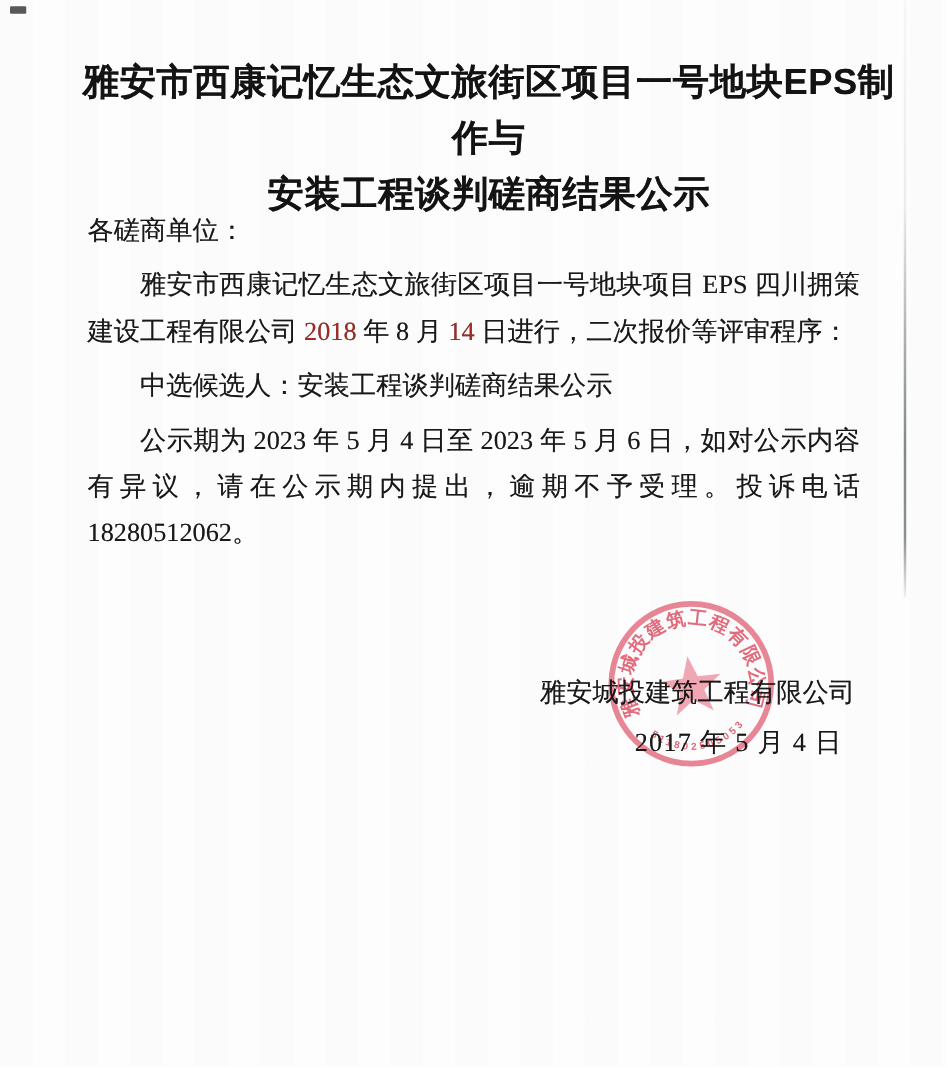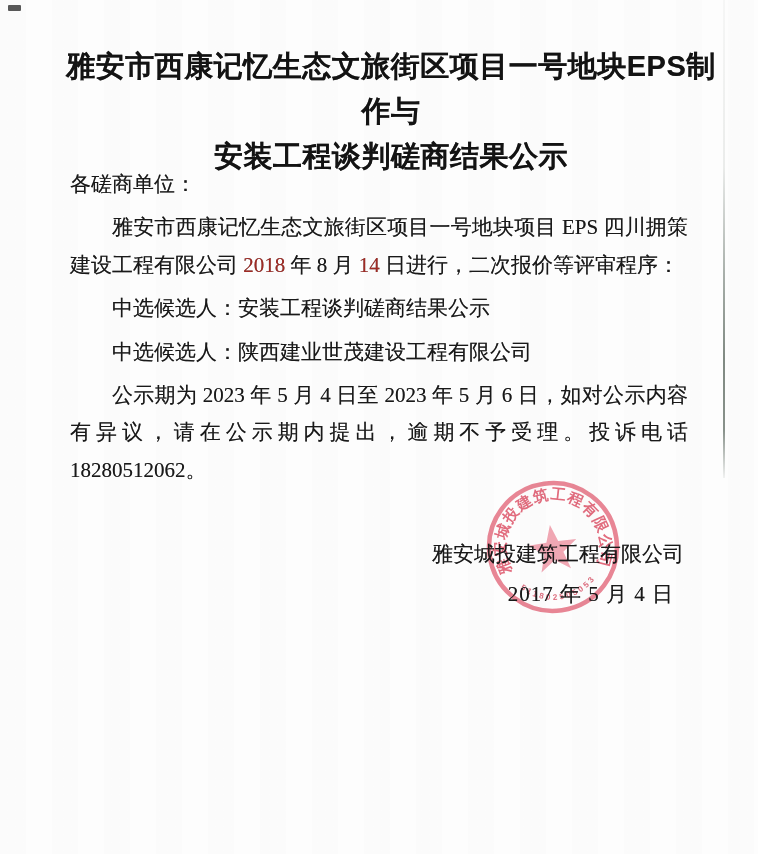--- a/index.html
+++ b/index.html
@@ -142,21 +142,20 @@
   </h1>
 
   <div class="content">
     <p class="para">各磋商单位：</p>
 
     <p class="para indent"><span>雅安市西康记忆生态文旅街区项目一号地块项目 EPS 四川拥策建设工程有限公司 </span><span class="red">2018</span><span> 年 8 月 </span><span class="red">14</span><span> 日进行，二次报价等评审程序：</span></p>
 
 
     <p class="para indent"><span>中选候选人：</span><span>安装工程谈判磋商结果公示</span></p>
 
-    <p class="para indent"><span>中选候选人：</span><span>陕西建业世茂建设工程有限公司</span></p>
 
     <p class="para indent">公示期为 2023 年 5 月 4 日至 2023 年 5 月 6 日，如对公示内容有异议，请在公示期内提出，逾期不予受理。投诉电话 18280512062。</p>
   </div>
 
   <div class="signature">
     <div class="sig-company">雅安城投建筑工程有限公司</div>
     <div class="sig-date">2017 年 5 月 4 日</div>
   </div>
 
   <div class="stamp">

